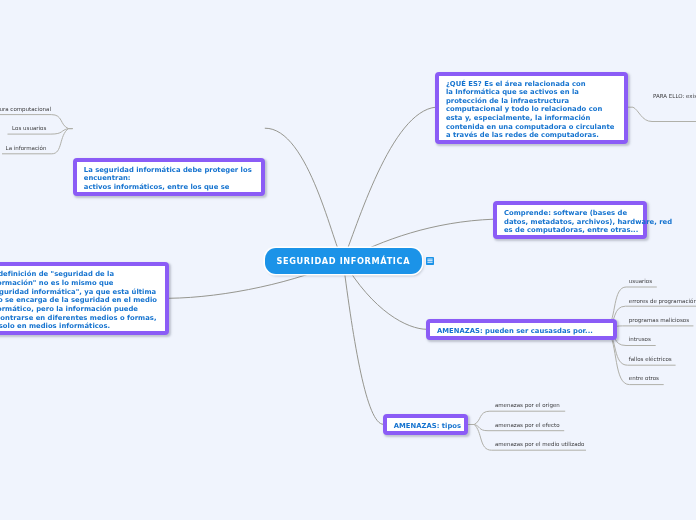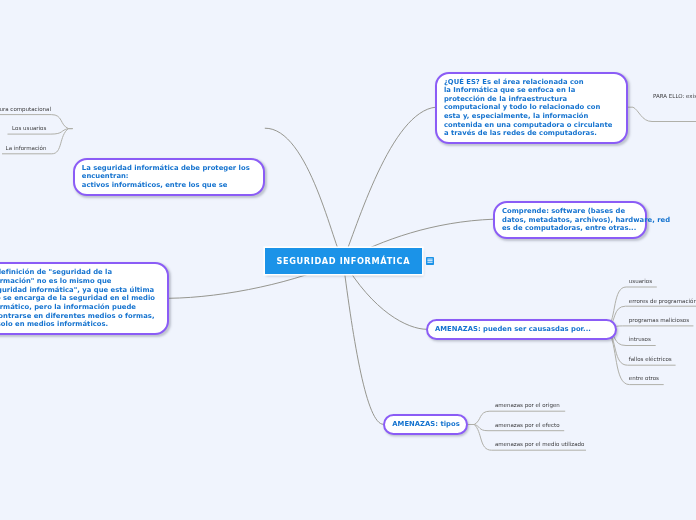--- a/index.html
+++ b/index.html
@@ -2,26 +2,26 @@
 <html><head>
 <meta charset="utf-8">
 <style>
   html,body{margin:0;padding:0;}
   body{width:696px;height:520px;background:#f0f4fd;overflow:hidden;
        font-family:"DejaVu Sans",sans-serif;position:relative;
        -webkit-font-smoothing:antialiased;}
   #stage{position:absolute;left:0;top:0;width:696px;height:520px;overflow:hidden;}
   #links{position:absolute;left:0;top:0;}
   .node{position:absolute;box-sizing:border-box;background:#ffffff;
-        border:2px solid #8b5cf6;border-radius:14px;color:#1573cf;
+        border:4px solid #8b5cf6;border-radius:4px;color:#1573cf;
         font-weight:bold;font-size:6.8px;letter-spacing:0.03px;
         box-shadow:1.2px 1.6px 2.2px rgba(60,70,90,0.28);}
   .node .ln{display:block;line-height:8.65px;height:8.65px;white-space:pre;}
   .root{background:#1b93e8;border:none;color:#ffffff;font-size:8.2px;
-        letter-spacing:0.62px;border-radius:0;
+        letter-spacing:0.62px;border-radius:11px;
         box-shadow:0 0 0 1.6px #ffffff, 1.4px 2px 2.6px rgba(40,50,70,0.28);}
   .leaf{position:absolute;color:#3a3a3c;font-size:5.5px;letter-spacing:0px;
         white-space:nowrap;font-weight:normal;line-height:8.6px;}
   #noteicon{position:absolute;}
 </style>
 </head>
 <body>
 
 <div id="stage">
   <svg id="links" width="696" height="520" viewBox="0 0 696 520">
@@ -46,21 +46,21 @@
       <path d="M468.4,424.5 L474.2,424.5 C482.5,431.7 479.04,450.2 491.5,450.2 L586.0,450.2"></path>
       <path d="M72.6,128.6 L68.4,128.6 C59.5,124.8 63.2,114.6 51.3,114.6 L-20,114.6"></path>
       <path d="M72.6,128.6 L68.4,128.6 C60.3,130.2 63.6,134.1 50.8,134.1 L7.5,134.1"></path>
       <path d="M72.6,128.6 L68.4,128.6 C58.8,135.6 62.8,153.8 51.8,153.8 L2,153.8"></path>
       <path d="M627.9,107.2 L633,107.2 C639,110 641.5,121.5 652,121.5 L700,121.5"></path>
     </g>
   </svg>
 
   <div class="node" style="left:434.7px;top:71.5px;width:193.2px;height:72.5px;padding:4.0px 6px 0 7.2px;">
     <span class="ln">¿QUÉ ES? Es el área relacionada con</span>
-    <span class="ln">la Informática que se enfoca en la</span>
+    <span class="ln">la Informática que se activos en la</span>
     <span class="ln">protección de la infraestructura</span>
     <span class="ln">computacional y todo lo relacionado con</span>
     <span class="ln">esta y, especialmente, la información</span>
     <span class="ln">contenida en una computadora o circulante</span>
     <span class="ln">a través de las redes de computadoras.</span>
   </div>
 
   <div class="node" style="left:72.6px;top:109.5px;width:192.9px;height:38.7px;padding:4.35px 6px 0 7.2px;margin-top:48px;">
     <span class="ln">La seguridad informática debe proteger los</span>
     <span class="ln">encuentran:</span>

